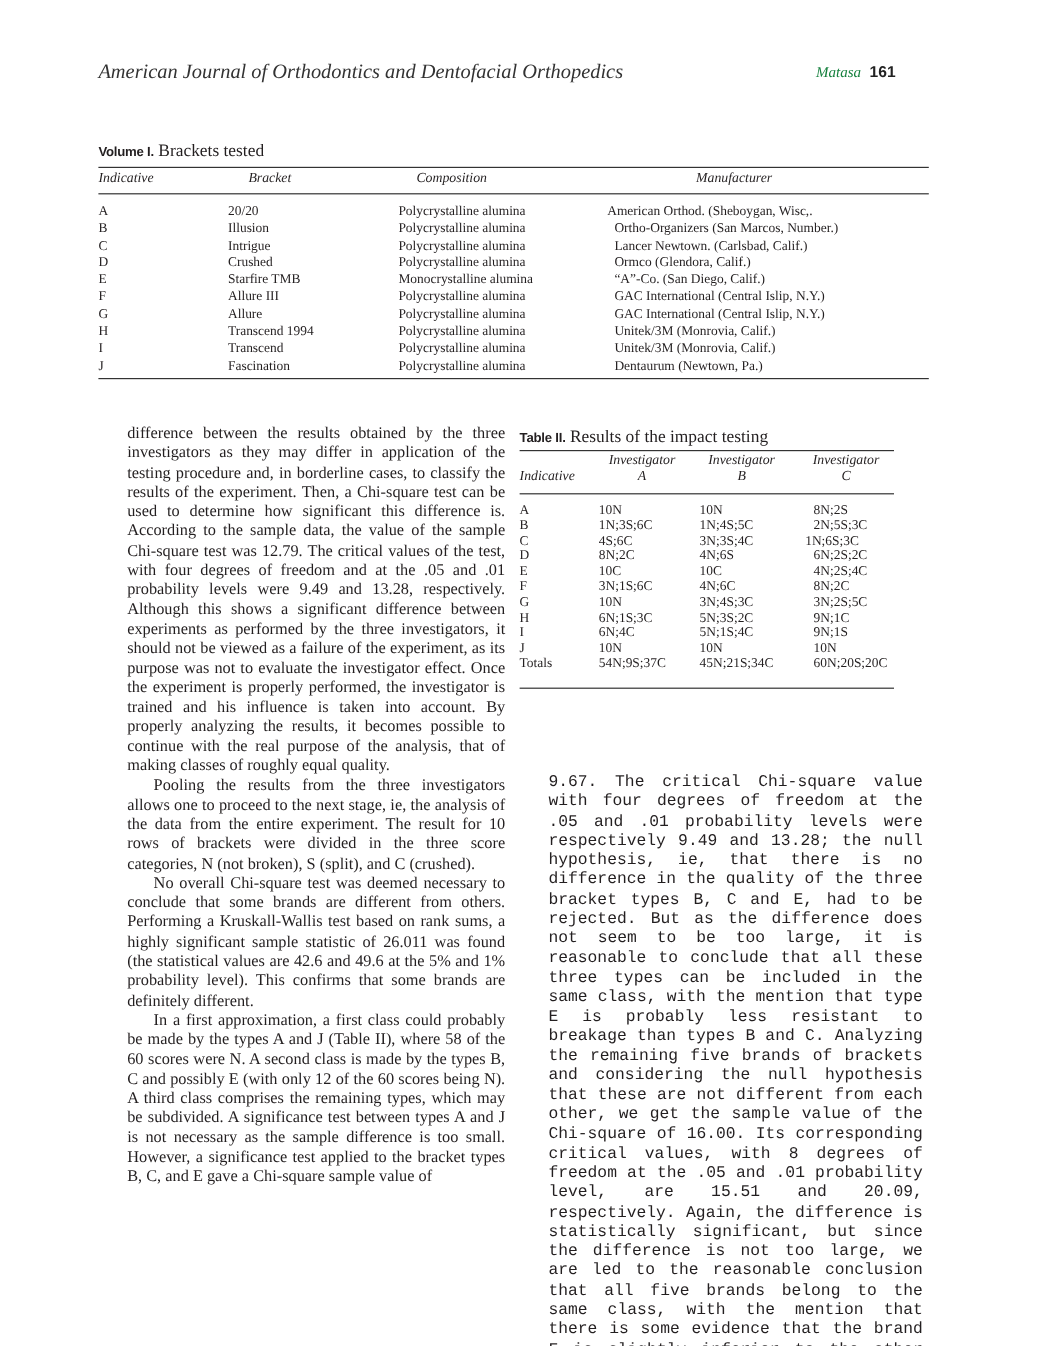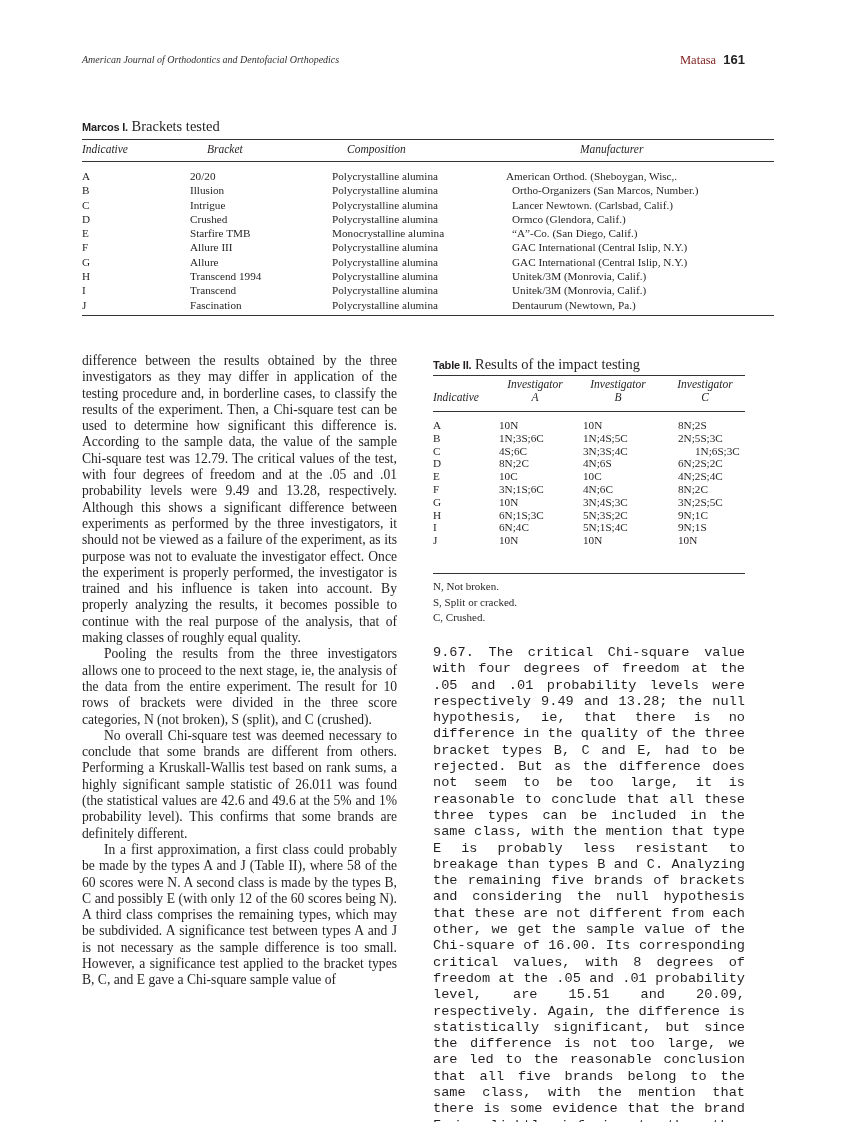--- a/index.html
+++ b/index.html
@@ -1,41 +1,41 @@
 <!DOCTYPE html>
 <html><head>
 <meta charset="utf-8">
 <style>
   html, body { margin: 0; padding: 0; background: #ffffff; }
   body { width: 866px; height: 1122px; position: relative; overflow: hidden;
          font-family: "Liberation Serif", serif; color: #231f20; }
   .abs { position: absolute; }
 
   
-  .rh-left { left: 82px; top: 52px; font-style: italic; font-size: 10px; line-height: 16px; color: #333; }
+  .rh-left { left: 82px; top: 52px; font-style: italic; font-size: 17px; line-height: 16px; color: #333; }
   .rh-right { left: 680px; top: 52px; font-size: 12.5px; line-height: 16px; white-space: nowrap; }
-  .rh-right .author { color: #7f1d1d; }
+  .rh-right .author { font-style: italic; color: #15803d; }
   .rh-right .page { font-family: "Liberation Sans", sans-serif; font-weight: bold; font-size: 13px; margin-left: 4px; color:#222; }
 
   
   .tcap { font-size: 14.5px; line-height: 18px; white-space: nowrap; }
   .tcap .lbl { font-family: "Liberation Sans", sans-serif; font-weight: bold; font-size: 11px; letter-spacing: -0.2px; }
 
   
   .t1 { left: 82px; top: 117px; width: 692px; }
   .t1 .rule-top { position:absolute; left:0; top:22px; width:692px; height:1.4px; background:#333; }
   .t1 .rule-mid { position:absolute; left:0; top:44px; width:692px; height:1.4px; background:#333; }
   .t1 .rule-bot { position:absolute; left:0; top:198px; width:692px; height:1.4px; background:#333; }
   .t1 .hdr { position:absolute; top:24px; font-style:italic; font-size:11.5px; line-height:17px; }
   .t1 .rows { position:absolute; top:52px; left:0; width:692px; }
   .t1 .row { position:relative; height:14.3px; font-size:11.2px; line-height:14.3px; white-space:nowrap; }
   .t1 .row span { position:absolute; top:0; }
 
   
-  .col { font-size: 13.6px; line-height: 16.3px; text-align: justify; }
+  .col { font-size: 13.6px; line-height: 16.3px; text-align: justify; margin-left: 24px; }
   .col p { margin: 0; }
   .col p.ind { text-indent: 22px; }
   .col-left { left: 82px; top: 353px; width: 315px; }
   .col-right { left: 433px; top: 645px; width: 312px; font-family: Liberation Mono, monospace; }
 
   
   .t2 { left: 433px; top: 355px; width: 312px; }
   .t2 .rule-top { position:absolute; left:0; top:20px; width:312px; height:1.4px; background:#333; }
   .t2 .rule-mid { position:absolute; left:0; top:56px; width:312px; height:1.4px; background:#333; }
   .t2 .rule-bot { position:absolute; left:0; top:218px; width:312px; height:1.4px; background:#333; }
@@ -51,21 +51,21 @@
 <div class="abs rh-left">
   <div>American Journal of Orthodontics and Dentofacial Orthopedics</div>
 </div>
 <div class="abs rh-right">
   <span class="author">Matasa</span>
   <span class="page">161</span>
 </div>
 
 <div class="abs t1">
   <div class="tcap">
-    <span class="lbl">Marcos I.</span>
+    <span class="lbl">Volume I.</span>
     <span>Brackets tested</span>
   </div>
   <div class="rule-top"></div>
   <div class="hdr" style="left:0;">Indicative</div>
   <div class="hdr" style="left:125px;">Bracket</div>
   <div class="hdr" style="left:265px;">Composition</div>
   <div class="hdr" style="left:498px;">Manufacturer</div>
   <div class="rule-mid"></div>
   <div class="rows">
     <div class="row">
@@ -169,21 +169,21 @@
     <div class="row">
         <span style="left:0">B</span>
         <span style="left:66px">1N;3S;6C</span>
         <span style="left:150px">1N;4S;5C</span>
         <span style="left:245px">2N;5S;3C</span>
       </div>
     <div class="row">
         <span style="left:0">C</span>
         <span style="left:66px">4S;6C</span>
         <span style="left:150px">3N;3S;4C</span>
-        <span style="left:262px">1N;6S;3C</span>
+        <span style="left:238px">1N;6S;3C</span>
       </div>
     <div class="row">
         <span style="left:0">D</span>
         <span style="left:66px">8N;2C</span>
         <span style="left:150px">4N;6S</span>
         <span style="left:245px">6N;2S;2C</span>
       </div>
     <div class="row">
         <span style="left:0">E</span>
         <span style="left:66px">10C</span>
@@ -213,24 +213,25 @@
         <span style="left:66px">6N;4C</span>
         <span style="left:150px">5N;1S;4C</span>
         <span style="left:245px">9N;1S</span>
       </div>
     <div class="row">
         <span style="left:0">J</span>
         <span style="left:66px">10N</span>
         <span style="left:150px">10N</span>
         <span style="left:245px">10N</span>
       </div>
+    <div class="row">
+        <span style="left:0">Totals</span>
+        <span style="left:66px">54N;9S;37C</span>
+        <span style="left:150px">45N;21S;34C</span>
+        <span style="left:245px">60N;20S;20C</span>
+      </div>
   </div>
   <div class="rule-bot"></div>
-  <div class="notes">
-    <div>N, Not broken.</div>
-    <div>S, Split or cracked.</div>
-    <div>C, Crushed.</div>
-  </div>
 </div>
 
 <div class="abs col col-right">
   <p>9.67. The critical Chi-square value with four degrees of freedom at the .05 and .01 probability levels were respectively 9.49 and 13.28; the null hypothesis, ie, that there is no difference in the quality of the three bracket types B, C and E, had to be rejected. But as the difference does not seem to be too large, it is reasonable to conclude that all these three types can be included in the same class, with the mention that type E is probably less resistant to breakage than types B and C. Analyzing the remaining five brands of brackets and considering the null hypothesis that these are not different from each other, we get the sample value of the Chi-square of 16.00. Its corresponding critical values, with 8 degrees of freedom at the .05 and .01 probability level, are 15.51 and 20.09, respectively. Again, the difference is statistically significant, but since the difference is not too large, we are led to the reasonable conclusion that all five brands belong to the same class, with the mention that there is some evidence that the brand F is slightly inferior to the other four.</p>
 </div>
 
 </body></html>

